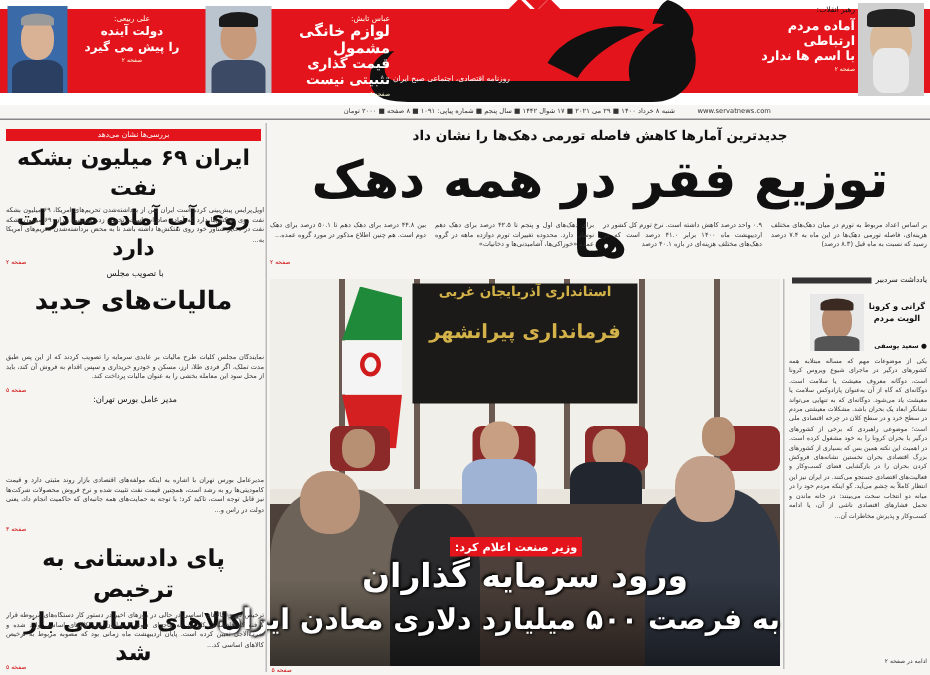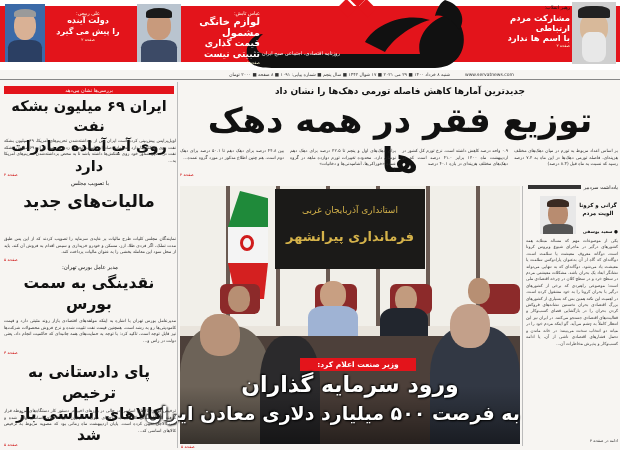--- a/index.html
+++ b/index.html
@@ -37,21 +37,21 @@
 </div>
 <div class="abs" style="left:262px;top:50px;font-size:5px;color:#fff;">روزنامه اقتصادی، اجتماعی صبح ایران</div>
 
 <div class="abs photo" style="left:572px;top:2px;width:44px;height:62px;background:#cfcfcf;">
   <div class="face" style="left:8px;top:10px;width:28px;height:32px;background:#d8b99a"></div>
   <div class="face" style="left:6px;top:4px;width:32px;height:12px;background:#222;border-radius:40% 40% 10% 10%"></div>
   <div class="face" style="left:10px;top:30px;width:24px;height:30px;background:#e8e8e8;border-radius:30%"></div>
 </div>
 <div class="abs" style="left:486px;top:12px;width:84px;height:50px;text-align:right">
   <div class="teaser-kicker" style="color:#111;margin-top:-8px;margin-bottom:3px">رهبر انقلاب:</div>
-  <div class="teaser-head" style="font-size:8.5px;line-height:10px">مشارکت مردم</div>
+  <div class="teaser-head" style="font-size:8.5px;line-height:10px">آماده مردم</div>
   <div class="teaser-head" style="font-size:8.5px;line-height:10px">ارتباطی</div>
   <div class="teaser-head" style="font-size:8.5px;line-height:10px">با اسم ها ندارد</div>
   <div class="teaser-more">صفحه ۲</div>
 </div>
 
 <div class="abs" style="left:180px;top:10px;width:80px;height:52px;text-align:right">
   <div class="teaser-kicker">عباس تابش:</div>
   <div class="teaser-head" style="font-size:10px;line-height:11px">لوازم خانگی مشمول</div>
   <div class="teaser-head" style="font-size:9px;line-height:11px">قیمت گذاری</div>
   <div class="teaser-head" style="font-size:9px;line-height:11px">تثبیتی نیست</div>
@@ -86,21 +86,21 @@
 <div class="abs small" style="left:402px;top:148px;width:106px">۰.۹ واحد درصد کاهش داشته است. نرخ تورم کل کشور در اردیبهشت ماه ۱۴۰۰ برابر ۴۱.۰ درصد است که در دهک‌های مختلف هزینه‌ای در بازه ۴۰.۱ درصد</div>
 <div class="abs small" style="left:290px;top:148px;width:106px">برای دهک‌های اول و پنجم تا ۴۲.۵ درصد برای دهک دهم نوسان دارد. محدوده تغییرات تورم دوازده ماهه در گروه عمده «خوراکی‌ها، آشامیدنی‌ها و دخانیات»</div>
 <div class="abs small" style="left:180px;top:148px;width:104px">بین ۴۴.۸ درصد برای دهک دهم تا ۵۰.۱ درصد برای دهک دوم است. هم چنین اطلاع مذکور در مورد گروه عمده...</div>
 <div class="abs more" style="left:180px;top:172px;">صفحه ۲</div>
 
 <div class="abs" style="left:180px;top:186px;width:340px;height:258px;background:#e9e4dc;overflow:hidden">
 
   <div class="abs" style="left:0;top:0;width:340px;height:140px;background:repeating-linear-gradient(90deg,#f1efe9 0 46px,#6a5a52 46px 50px)"></div>
 
   <div class="abs" style="left:95px;top:3px;width:150px;height:80px;background:#1b1a18;text-align:center">
-    <div style="color:#d4b24a;font-size:9px;font-weight:normal;margin-top:16px">استانداری آذربایجان غربی</div>
+    <div style="color:#d4b24a;font-size:9px;font-weight:bold;margin-top:1px">استانداری آذربایجان غربی</div>
     <div style="color:#d4b24a;font-size:13px;font-weight:bold;margin-top:14px">فرمانداری پیرانشهر</div>
   </div>
 
   <div class="abs" style="left:48px;top:5px;width:40px;height:110px;">
     <div style="height:36px;background:#1f8a3a;clip-path:polygon(30% 0,100% 20%,100% 100%,0 100%)"></div>
     <div style="height:36px;background:#f4f4f4;position:relative">
         <div style="position:absolute;left:12px;top:8px;width:14px;height:16px;border-radius:50%;border:3px solid #d01c1c"></div>
       </div>
     <div style="height:36px;background:#d42020;clip-path:polygon(0 0,100% 0,90% 100%,20% 100%)"></div>
   </div>
@@ -120,21 +120,21 @@
   <div class="abs" style="left:0;top:150px;width:340px;height:108px;background:#4d403a"></div>
 
   <div class="abs" style="left:0;top:140px;width:90px;height:118px;background:#6d6358;border-radius:40% 40% 0 0"></div>
   <div class="abs" style="left:20px;top:128px;width:40px;height:42px;background:#b8937a;border-radius:45%"></div>
   <div class="abs" style="left:80px;top:150px;width:60px;height:108px;background:#2b2a2c;border-radius:40% 40% 0 0"></div>
   <div class="abs" style="left:250px;top:140px;width:90px;height:118px;background:#323844;border-radius:40% 40% 0 0"></div>
   <div class="abs" style="left:270px;top:118px;width:40px;height:44px;background:#c3a08a;border-radius:45%"></div>
   <div class="abs" style="left:0;top:200px;width:340px;height:58px;background:linear-gradient(180deg,rgba(0,0,0,0) 0,rgba(0,0,0,.5) 100%)"></div>
 </div>
 
-<div class="abs redbox" style="left:300px;top:358px;width:116px;height:13px;font-size:7.5px;font-weight:bold;text-align:center;line-height:13px">وزیر صنعت اعلام کرد:</div>
+<div class="abs redbox" style="left:300px;top:358px;width:88px;height:13px;font-size:7.5px;font-weight:bold;text-align:center;line-height:13px">وزیر صنعت اعلام کرد:</div>
 <div class="abs hl" style="left:180px;top:372px;width:340px;font-size:22px;color:#fff;text-shadow:1px 1px 2px #000,-1px -1px 2px #000">ورود سرمایه گذاران</div>
 <div class="abs hl" style="left:180px;top:402px;width:340px;font-size:19px;color:#fff;white-space:nowrap;text-shadow:1px 1px 2px #000,-1px -1px 2px #000">به فرصت ۵۰۰ میلیارد دلاری معادن ایران</div>
 <div class="abs more" style="left:181px;top:444px">صفحه ۵</div>
 
 <div class="vline" style="left:522px;top:186px;height:260px"></div>
 <div class="abs" style="left:528px;top:183px;width:90px;height:8px;display:flex;align-items:center;gap:3px">
   <span style="font-size:5px;white-space:nowrap">یادداشت سردبیر</span>
   <span style="flex:1;height:4px;background:#333"></span>
 </div>
 <div class="abs photo" style="left:540px;top:196px;width:36px;height:38px;background:#e8e8e8">
@@ -162,21 +162,20 @@
 
 <div class="abs" style="left:4px;top:180px;width:172px;font-size:5.5px;text-align:center">با تصویب مجلس</div>
 <div class="abs hl" style="left:2px;top:190px;width:174px;font-size:17px;line-height:22px;font-weight:900">
   <div>مالیات‌های جدید</div>
 </div>
 <div class="abs small" style="left:4px;top:236px;width:172px;height:20px;overflow:hidden">نمایندگان مجلس کلیات طرح مالیات بر عایدی سرمایه را تصویب کردند که از این پس طبق مدت تملک، اگر فردی طلا، ارز، مسکن و خودرو خریداری و سپس اقدام به فروش آن کند، باید از محل سود این معامله بخشی را به عنوان مالیات پرداخت کند.</div>
 <div class="abs more" style="left:4px;top:257px">صفحه ۵</div>
 
 <div class="abs" style="left:4px;top:264px;width:172px;font-size:5.5px;text-align:center">مدیر عامل بورس تهران:</div>
 <div class="abs hl" style="left:2px;top:273px;width:174px;font-size:15.5px;line-height:21px;font-weight:900">
-  <div>نقدینگی به سمت بورس</div>
 </div>
 <div class="abs small" style="left:4px;top:318px;width:172px;height:26px;overflow:hidden">مدیرعامل بورس تهران با اشاره به اینکه مولفه‌های اقتصادی بازار روند مثبتی دارد و قیمت کامودیتی‌ها رو به رشد است، همچنین قیمت نفت تثبیت شده و نرخ فروش محصولات شرکت‌ها نیز قابل توجه است، تاکید کرد: با توجه به حمایت‌های همه جانبه‌ای که حاکمیت انجام داد، یعنی دولت در راس و...</div>
 <div class="abs more" style="left:4px;top:350px">صفحه ۳</div>
 
 <div class="abs hl" style="left:2px;top:362px;width:174px;font-size:15.5px;line-height:21px;font-weight:900">
   <div>پای دادستانی به ترخیص</div>
   <div>کالاهای اساسی باز شد</div>
 </div>
 <div class="abs small" style="left:4px;top:408px;width:172px;height:32px;overflow:hidden">ترخیص فوری کالاهای اساسی در حالی در روزهای اخیر در دستور کار دستگاه‌های مربوطه قرار گرفته که دادستانی کل نیز به ماجرای دپوی ۴ میلیون تنی کالاهای اساسی وارد شده و ضرب‌الاجل تعیین کرده است. پایان اردیبهشت ماه زمانی بود که مصوبه مربوط به ترخیص کالاهای اساسی کد...</div>
 <div class="abs more" style="left:4px;top:442px">صفحه ۵</div>

